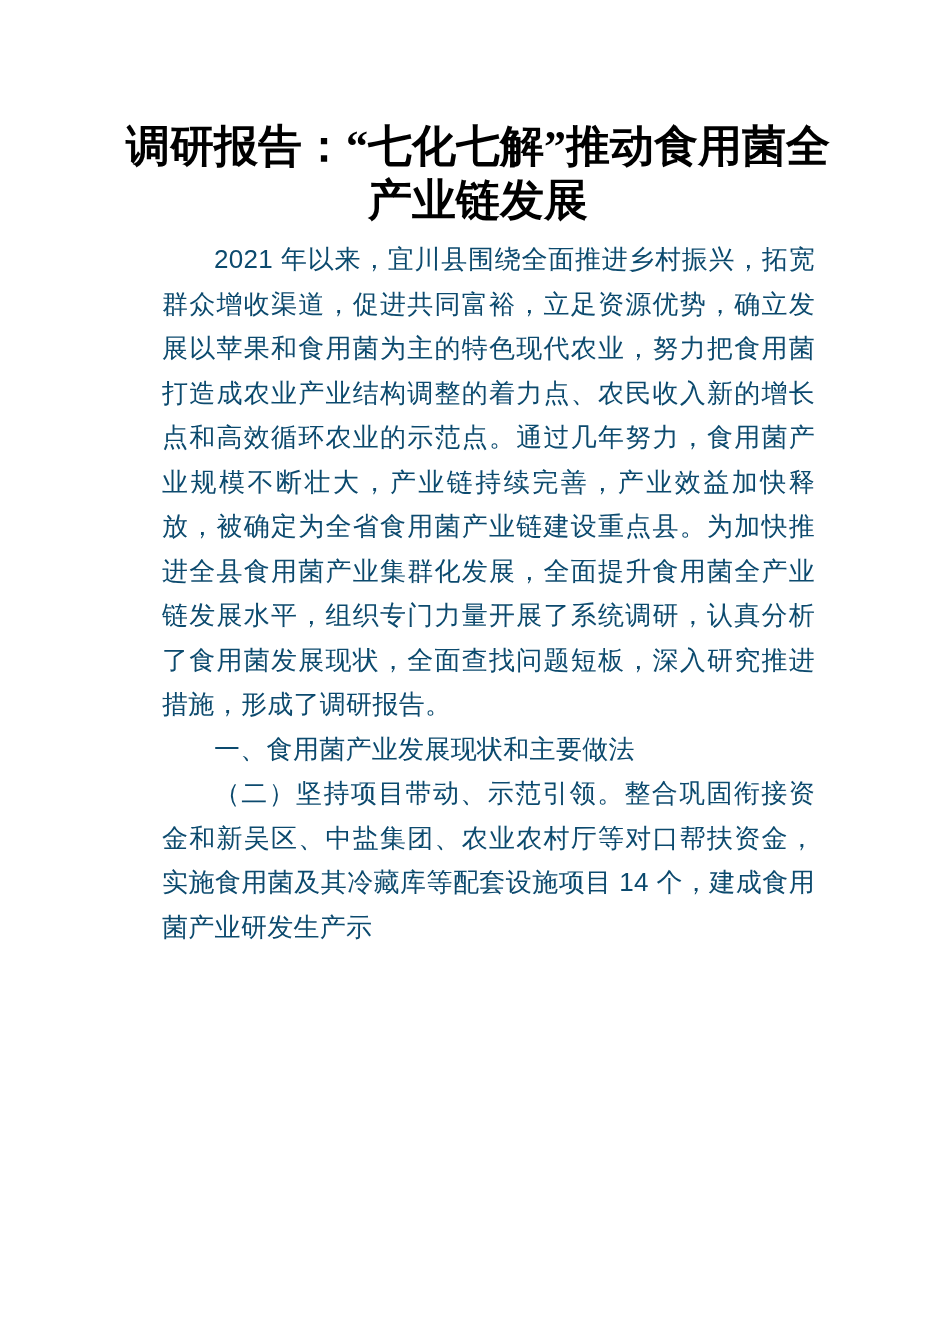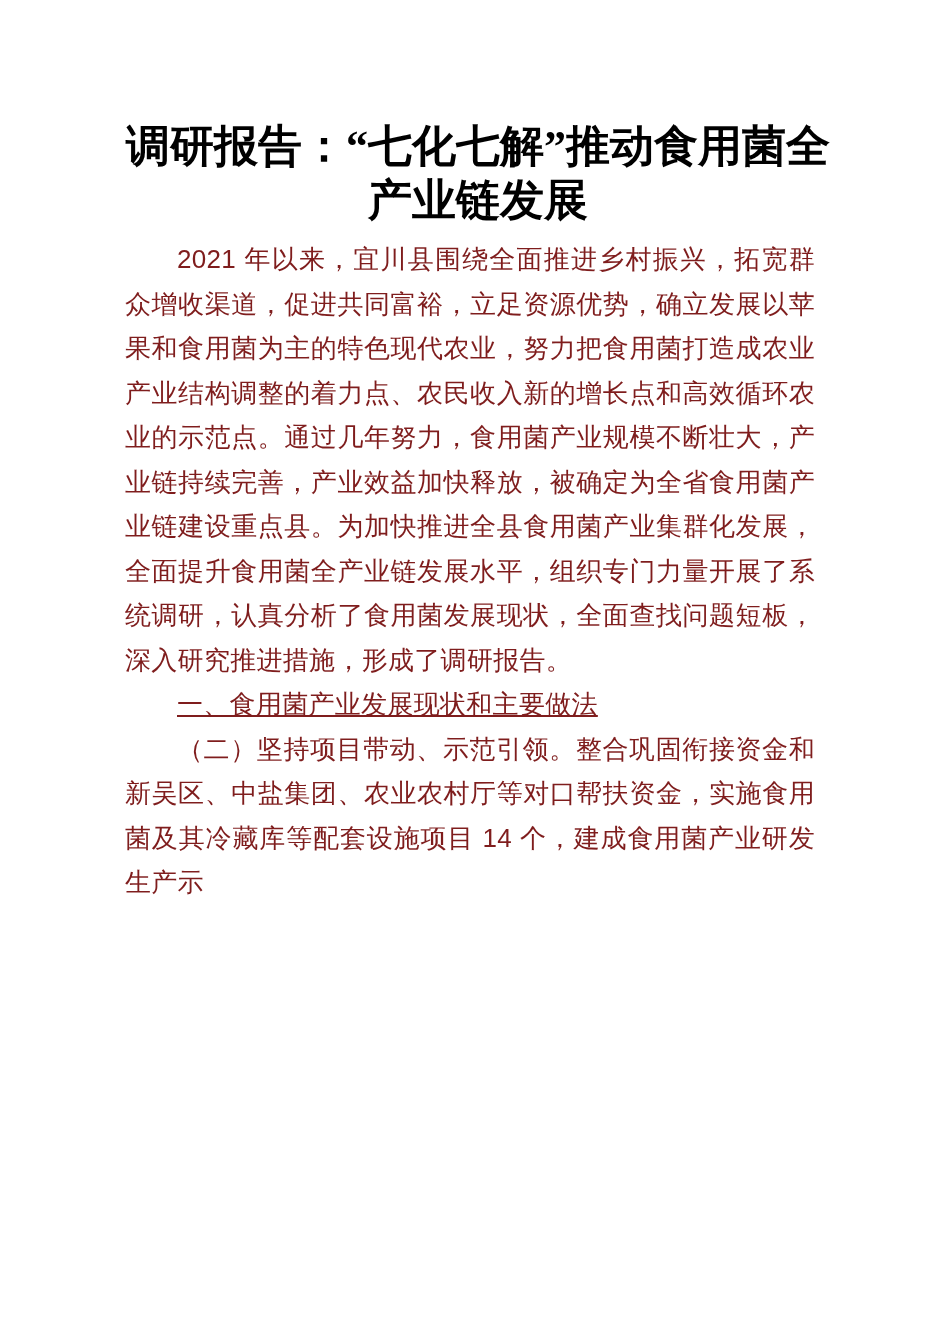--- a/index.html
+++ b/index.html
@@ -28,34 +28,34 @@
     font-size: 44px;
     line-height: 54px;
     text-align: center;
     color: #000000;
     margin: 0 -23px 9px -7px;
     letter-spacing: 0;
   }
   .doc-body {
     font-family: "Liberation Sans", "DejaVu Sans", sans-serif;
     font-size: 26px;
-    color: #7f1d1d;
+    color: #0c4a6e;
+    margin-left: 37px;
   }
   .para {
     margin: 0;
     line-height: 44.5px;
     text-indent: 2em;
     text-align: justify;
     text-align-last: left;
     letter-spacing: 0.3px;
     word-break: break-all;
   }
   .section-heading {
     font-weight: 400; 
-    text-decoration: underline;
   }
 </style>
 </head>
 <body>
 
 <div class="page">
 
   <h1 class="doc-title">调研报告：“七化七解”推动食用菌全产业链发展</h1>
 
   <div class="doc-body">

